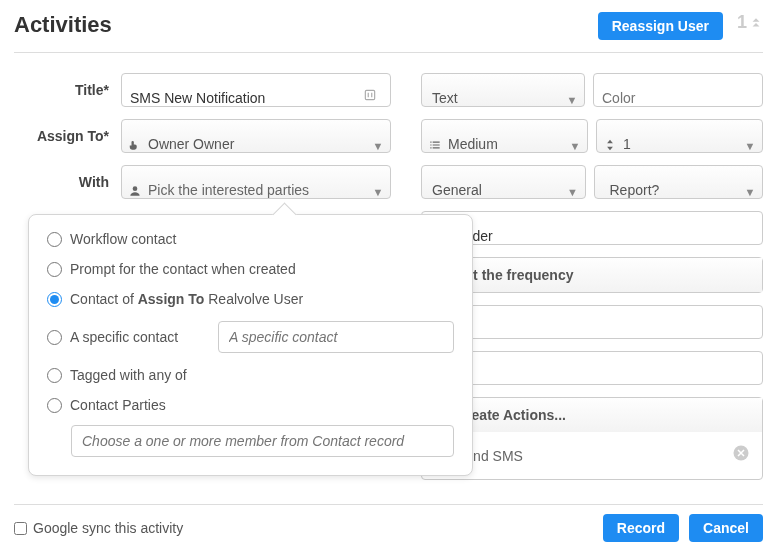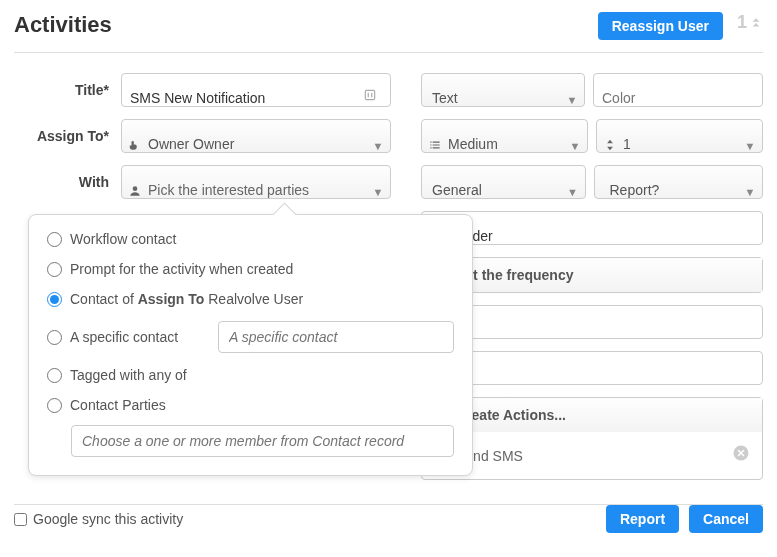--- a/index.html
+++ b/index.html
@@ -47,21 +47,21 @@
   .pop::before{content:"";position:absolute;top:-9px;left:247px;width:16px;height:16px;background:#fff;border-left:1px solid #d5d5d5;border-top:1px solid #d5d5d5;transform:rotate(45deg)}
   .radio-row{display:flex;align-items:center;gap:8px;margin-bottom:14px;font-size:14px;color:#555}
   .radio-row input[type=radio]{width:15px;height:15px;accent-color:#1e8cf2}
   .radio-row .radio-label{flex-shrink:0}
   .sub-input{border:1px solid #ccc;border-radius:4px;height:32px;font-size:14px;padding:0 10px;color:#555}
   .sub-input.gray{background:#f2f2f2;font-style:italic;color:#999}
   .sub-input.white{background:#fff;font-style:italic;color:#999}
   .sub-input.full{width:100%}
   .parties-box{margin-left:24px;margin-top:2px}
 
-  .footer{display:flex;align-items:center;margin-top:24px;border-top:1px solid #ddd;padding-top:0}
+  .footer{display:flex;align-items:center;margin-top:24px;border-top:1px solid #ddd;padding-top:9px}
   .footer .chk{display:flex;align-items:center;gap:6px;font-size:14px;color:#555}
   .footer .actions{margin-left:auto;display:flex;gap:10px}
 
   svg.ic{width:14px;height:14px;fill:currentColor}
 </style>
 </head>
 <body>
 
 <div class="header">
   <h1>Activities</h1>
@@ -209,21 +209,21 @@
   </div>
 </div>
 
 <div class="pop">
   <label class="radio-row">
     <input type="radio" name="w" style="">
     <span class="radio-label">Workflow contact</span>
   </label>
   <label class="radio-row">
     <input type="radio" name="w" style="">
-    <span class="radio-label">Prompt for the activity when created</span>
+    <span class="radio-label">Prompt for the contact when created</span>
   </label>
   <label class="radio-row">
     <input type="radio" name="w" checked="" style="">
     <span class="radio-label">
       <span>Contact of </span><b>Assign To</b><span> Realvolve User</span>
     </span>
   </label>
   <label class="radio-row">
     <input type="radio" name="w" style="">
     <span class="radio-label" style="width:140px">A specific contact</span>
@@ -241,16 +241,16 @@
     <input class="sub-input white full" placeholder="Choose a one or more member from Contact record" style="">
   </div>
 </div>
 
 <div class="footer">
   <label class="chk">
     <input type="checkbox" style="">
     <span>Google sync this activity</span>
   </label>
   <div class="actions">
-    <button class="btn btn-primary">Report</button>
+    <button class="btn btn-primary">Record</button>
     <button class="btn btn-primary">Cancel</button>
   </div>
 </div>
 
 </body></html>

